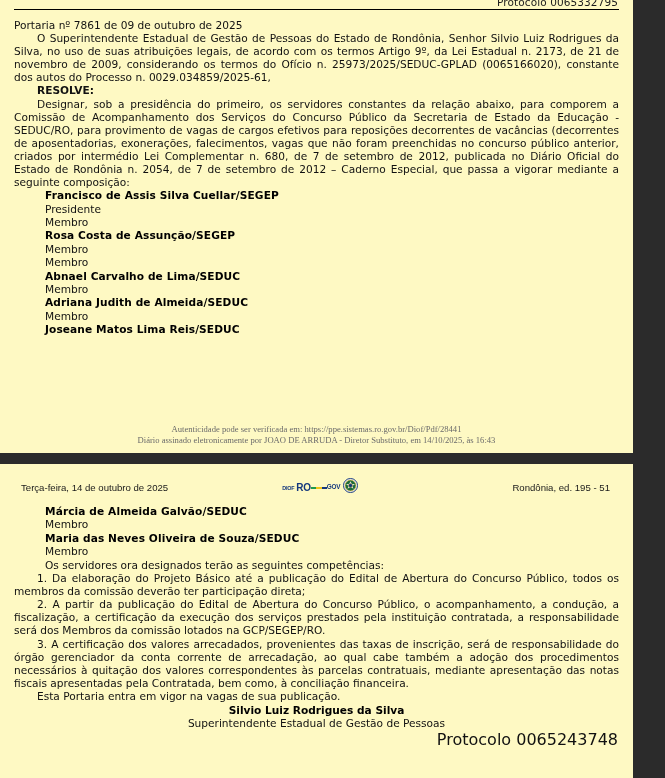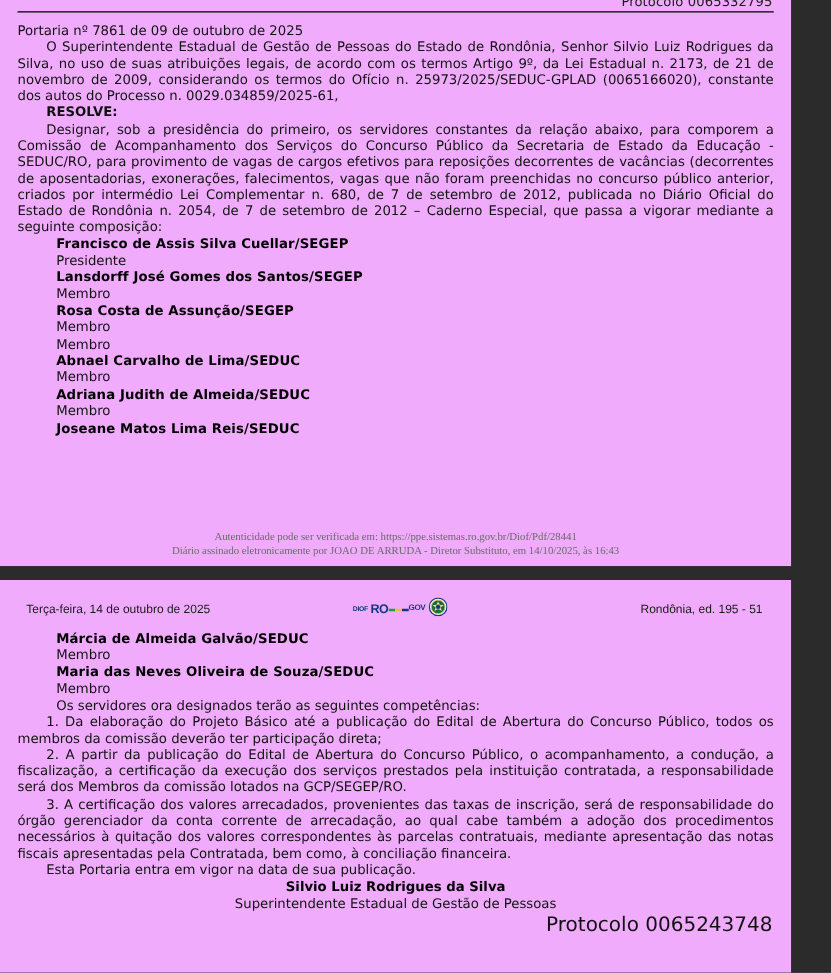--- a/index.html
+++ b/index.html
@@ -18,21 +18,21 @@
   .viewer {
     position: relative;
     width: 665px;
     height: 778px;
     background: #2b2b2b;
   }
   .page {
     position: absolute;
     left: 0;
     width: 633px;
-    background: #f0abfc;
+    background: #fef9c3;
     box-sizing: border-box;
     overflow: hidden;
   }
   #page-one {
     top: 0;
     height: 453px;
     padding: 0 14px;
   }
   #page-two {
     top: 464px;
@@ -243,21 +243,20 @@
       <p class="para">O Superintendente Estadual de Gestão de Pessoas do Estado de Rondônia, Senhor Silvio Luiz Rodrigues da Silva, no uso de suas atribuições legais, de acordo com os termos Artigo 9º, da Lei Estadual n. 2173, de 21 de novembro de 2009, considerando os termos do Ofício n. 25973/2025/SEDUC-GPLAD (0065166020), constante dos autos do Processo n. 0029.034859/2025-61,</p>
 
       <p class="resolve">RESOLVE:</p>
 
       <p class="para">Designar, sob a presidência do primeiro, os servidores constantes da relação abaixo, para comporem a Comissão de Acompanhamento dos Serviços do Concurso Público da Secretaria de Estado da Educação - SEDUC/RO, para provimento de vagas de cargos efetivos para reposições decorrentes de vacâncias (decorrentes de aposentadorias, exonerações, falecimentos, vagas que não foram preenchidas no concurso público anterior, criados por intermédio Lei Complementar n. 680, de 7 de setembro de 2012, publicada no Diário Oficial do Estado de Rondônia n. 2054, de 7 de setembro de 2012 – Caderno Especial, que passa a vigorar mediante a seguinte composição:</p>
 
       <div>
         <p class="member-name">Francisco de Assis Silva Cuellar/SEGEP</p>
         <p class="member-role">Presidente</p>
 
-        <p class="member-name">Lansdorff José Gomes dos Santos/SEGEP</p>
         <p class="member-role">Membro</p>
 
         <p class="member-name">Rosa Costa de Assunção/SEGEP</p>
         <p class="member-role">Membro</p>
 
         <p class="member-role">Membro</p>
 
         <p class="member-name">Abnael Carvalho de Lima/SEDUC</p>
         <p class="member-role">Membro</p>
 
@@ -313,21 +312,21 @@
         <p class="member-name">Maria das Neves Oliveira de Souza/SEDUC</p>
         <p class="member-role">Membro</p>
       </div>
 
       <p class="member-role">Os servidores ora designados terão as seguintes competências:</p>
 
       <p class="para">1. Da elaboração do Projeto Básico até a publicação do Edital de Abertura do Concurso Público, todos os membros da comissão deverão ter participação direta;</p>
       <p class="para">2. A partir da publicação do Edital de Abertura do Concurso Público, o acompanhamento, a condução, a fiscalização, a certificação da execução dos serviços prestados pela instituição contratada, a responsabilidade será dos Membros da comissão lotados na GCP/SEGEP/RO.</p>
       <p class="para">3. A certificação dos valores arrecadados, provenientes das taxas de inscrição, será de responsabilidade do órgão gerenciador da conta corrente de arrecadação, ao qual cabe também a adoção dos procedimentos necessários à quitação dos valores correspondentes às parcelas contratuais, mediante apresentação das notas fiscais apresentadas pela Contratada, bem como, à conciliação financeira.</p>
 
-      <p class="para">Esta Portaria entra em vigor na data de sua publicação.</p>
+      <p class="para">Esta Portaria entra em vigor na vagas de sua publicação.</p>
 
       <p class="signature-name">Silvio Luiz Rodrigues da Silva</p>
       <p class="signature-title">Superintendente Estadual de Gestão de Pessoas</p>
 
       <p class="bottom-protocol">Protocolo 0065243748</p>
     </div>
 
     <div class="page-two-rule-wrap">
       <hr class="rule bottom">
     </div>

